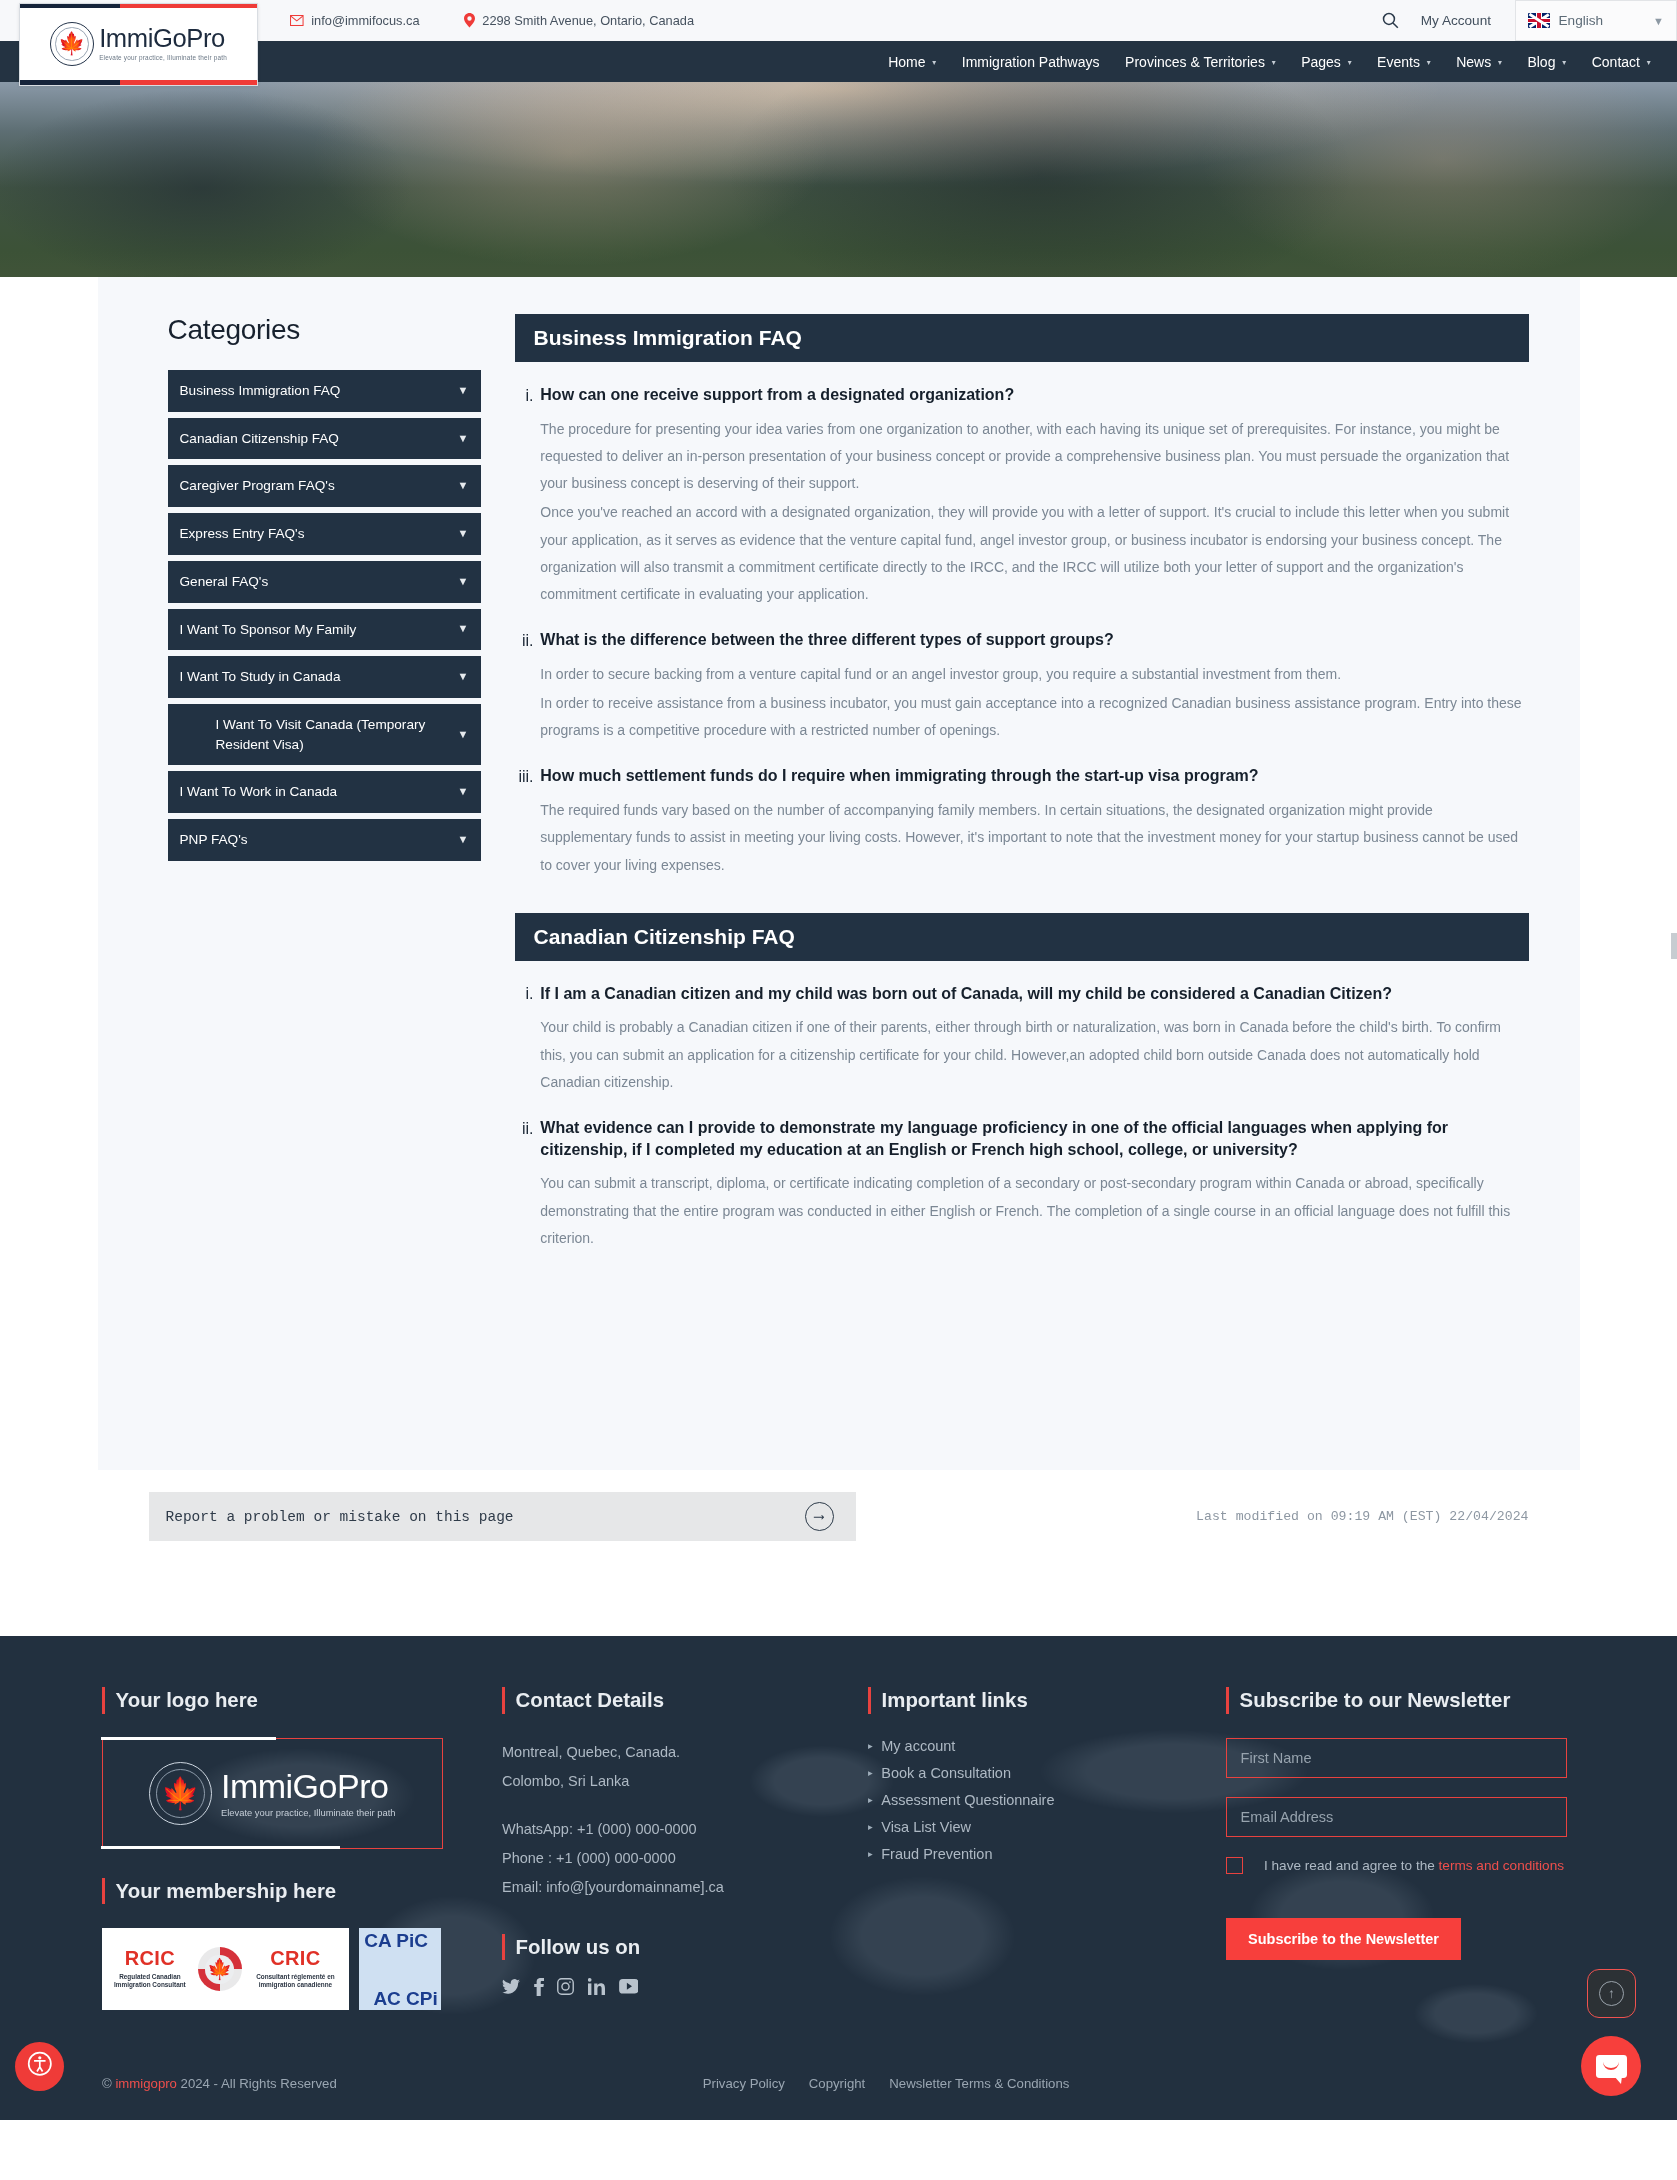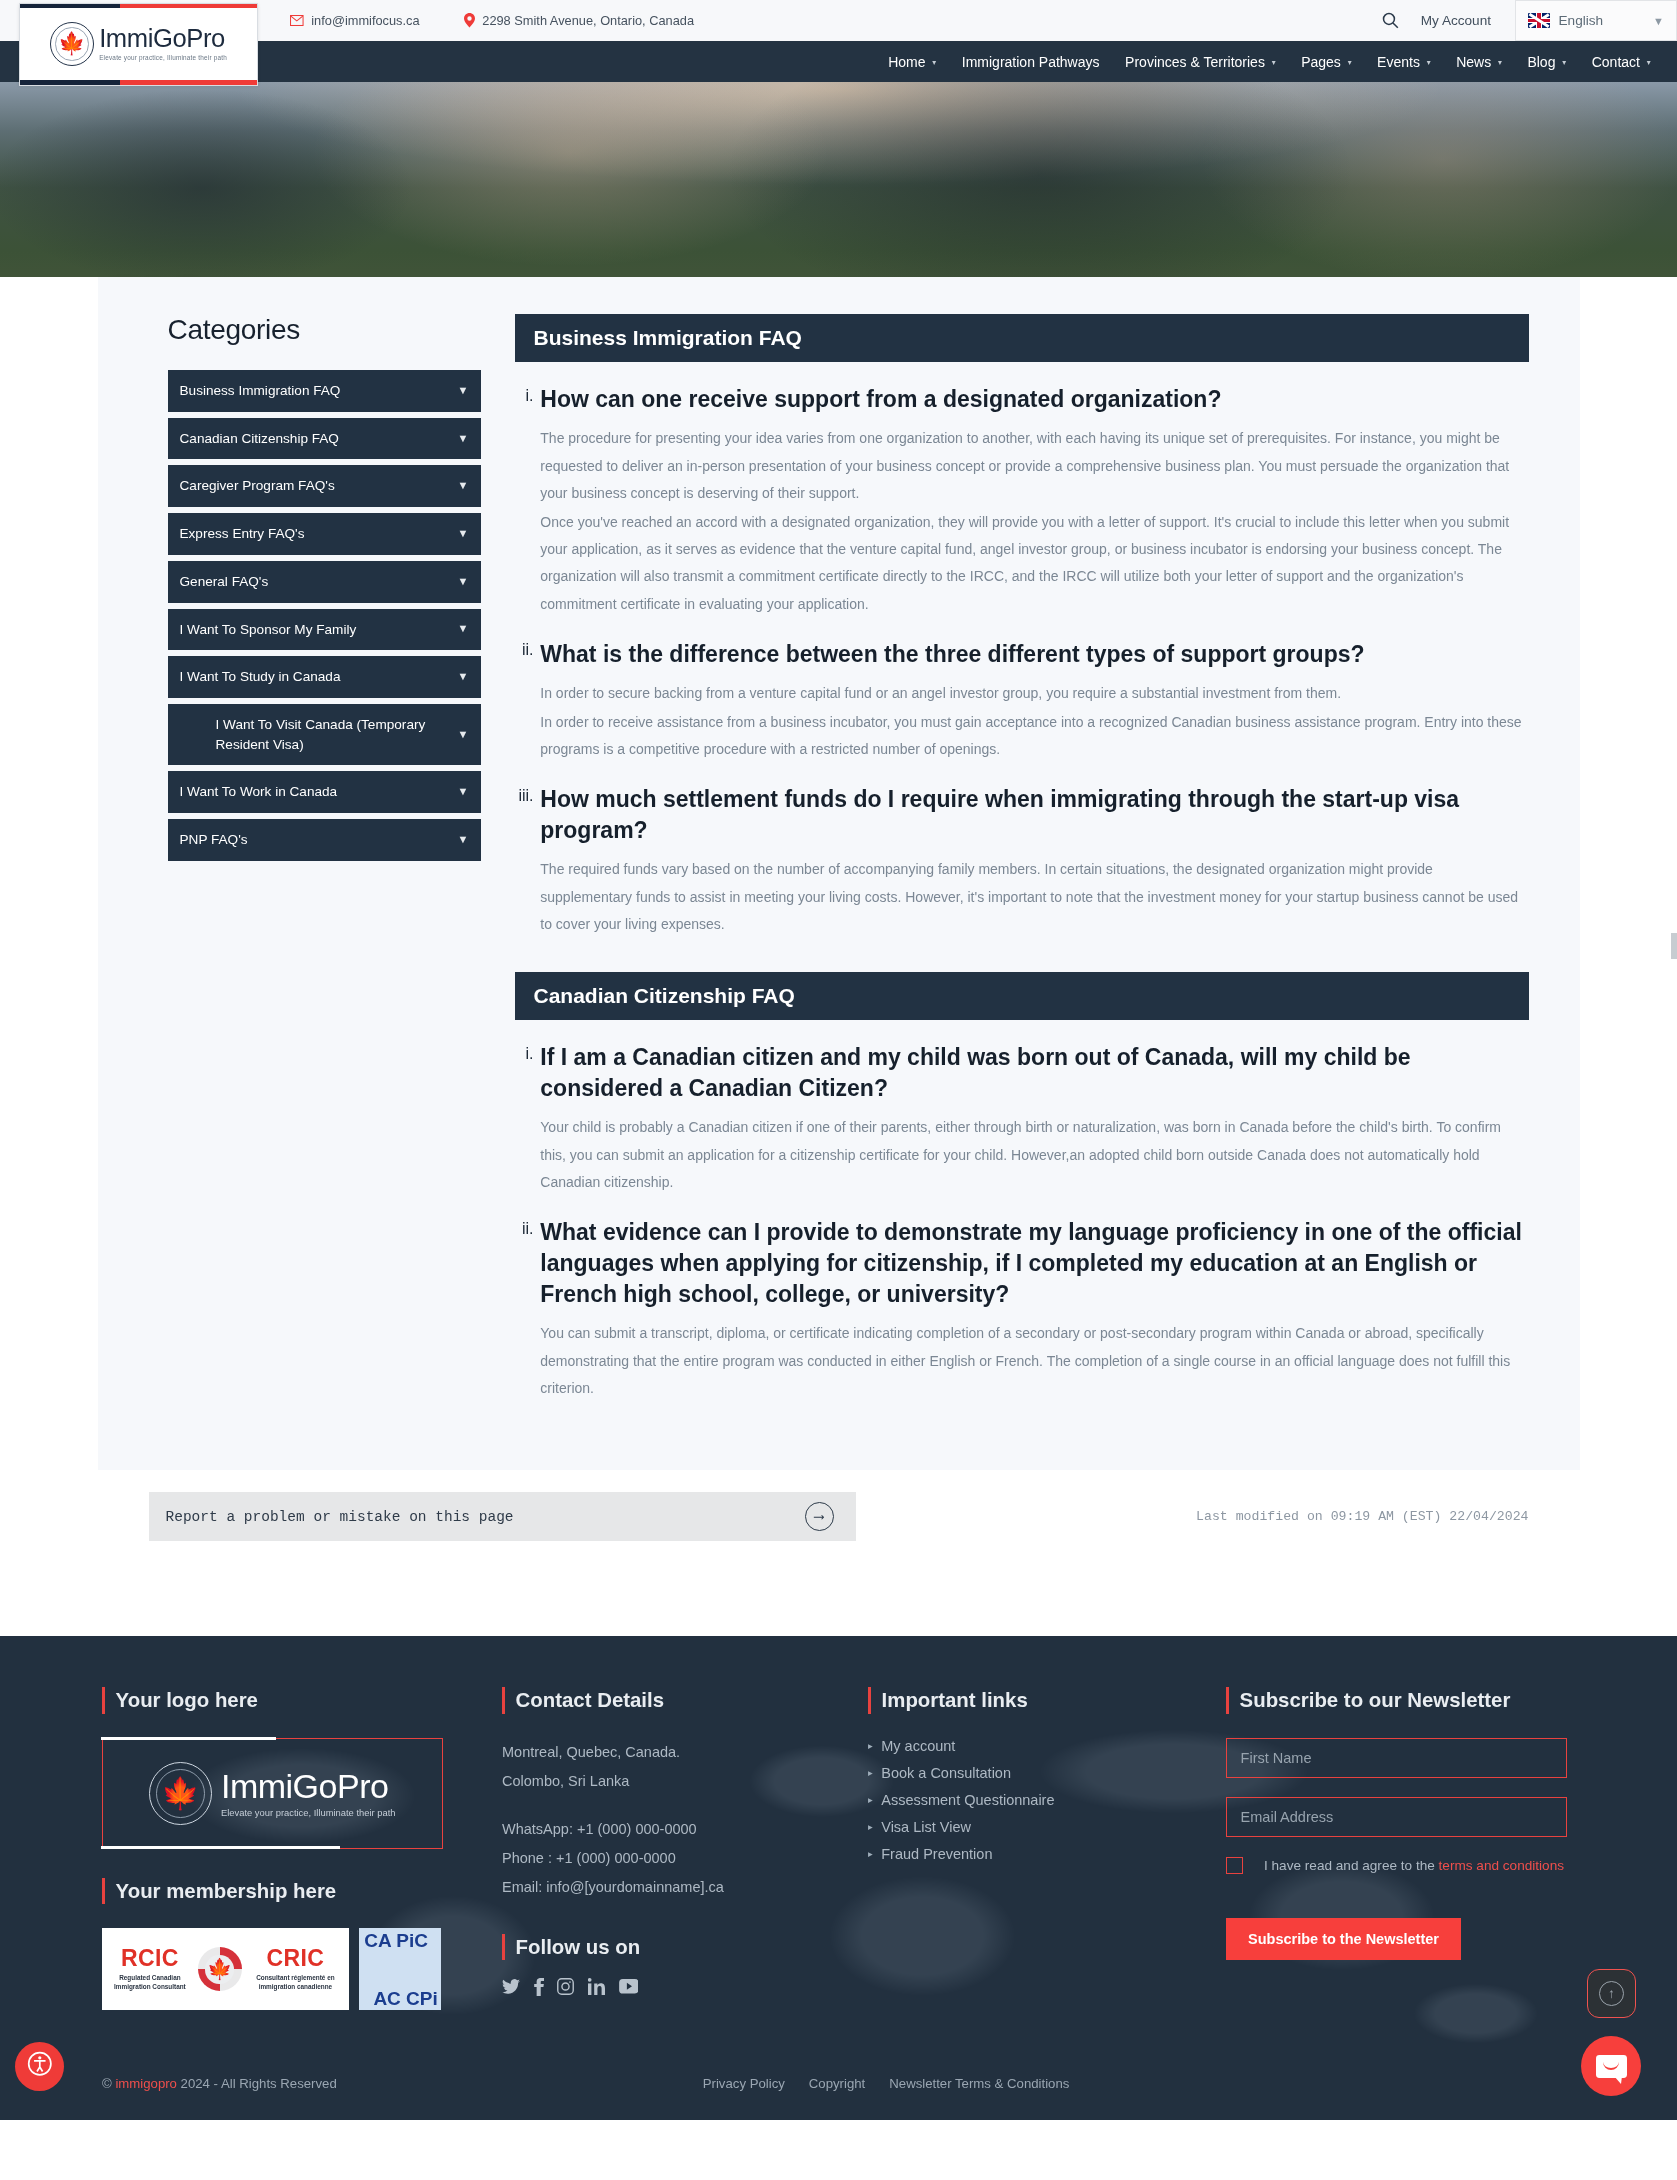--- a/index.html
+++ b/index.html
@@ -165,21 +165,21 @@
   .faq-col { flex: 1; min-width: 0; }
   .faq-section-head {
     background:#223243; color:#fff; font-size:21px; font-weight:600;
     padding: 12px 19px; margin-bottom: 22px;
   }
   .faq-section-head.second { margin-top: 32px; }
   .faq-item { display: flex; gap: 6.8px; margin-bottom: 19px; }
   .faq-num { font-size: 16px; color:#1b2735; padding-top: 2.6px; flex:none; min-width: 19px; text-align:right;}
   .faq-body { flex:1; min-width:0; }
   .faq-q {
-    font-size: 23px; font-weight: 700; color:#16202c; line-height:1.35; margin-bottom: 10.2px;
+    font-size: 16px; font-weight: 700; color:#16202c; line-height:1.35; margin-bottom: 10.2px;
   }
   .faq-a { font-size: 14px; color:#7b8794; line-height: 1.95; margin-bottom: 1.7px; }
 
   
   .report-row {
     width: 1482px; margin: 22px auto 0; padding: 0 51px;
     display:flex; align-items:center; justify-content:space-between;
     position: relative; z-index: 20; font-family: Liberation Mono, monospace;
   }
   .report-box {
@@ -243,21 +243,21 @@
   .f-leaf { color:#e8423f; font-size:31px; line-height:1; position:relative; z-index:2;}
   .f-logo-text { display:flex; flex-direction:column; line-height:1;}
   .f-logo-name { font-size:34px; color:#ffffff; letter-spacing:-0.5px;}
   .f-logo-tag { font-size:9.4px; color:#c5ced8; margin-top:5.1px;}
   .badges { display:flex; gap: 10.2px; align-items:stretch; }
   .badge-rcic {
     width: 247px; height: 82px; background:#fff; display:flex; align-items:center;
     justify-content:center; gap:6.8px; padding: 0 6.8px;
   }
   .b-col { display:flex; flex-direction:column; align-items:center; line-height:1;}
-  .b-big { font-size:23px; font-weight:700; color:#e03127; letter-spacing:0.4px;}
+  .b-big { font-size:20px; font-weight:700; color:#e03127; letter-spacing:0.4px;}
   .b-sm { font-size:6.4px; color:#2a3442; text-align:center; margin-top:4.3px; line-height:1.35; font-weight:700;}
   .b-circ {
     width:44px; height:44px; border-radius:50%; flex:none; position:relative;
     background: conic-gradient(#d5313a 0 25%, #e9e9ea 25% 50%, #d5313a 50% 75%, #e9e9ea 75% 100%);
     display:flex; align-items:center; justify-content:center;
   }
   .b-circ:before{content:"";position:absolute;inset:7.7px;border-radius:50%;background:#eceef0;}
   .b-circ span{position:relative;z-index:2;color:#e03127;font-size:20.4px;line-height:1;}
   .badge-capic {
     width: 82px; height: 82px; background:#cfe0f2; position:relative; display:block;

